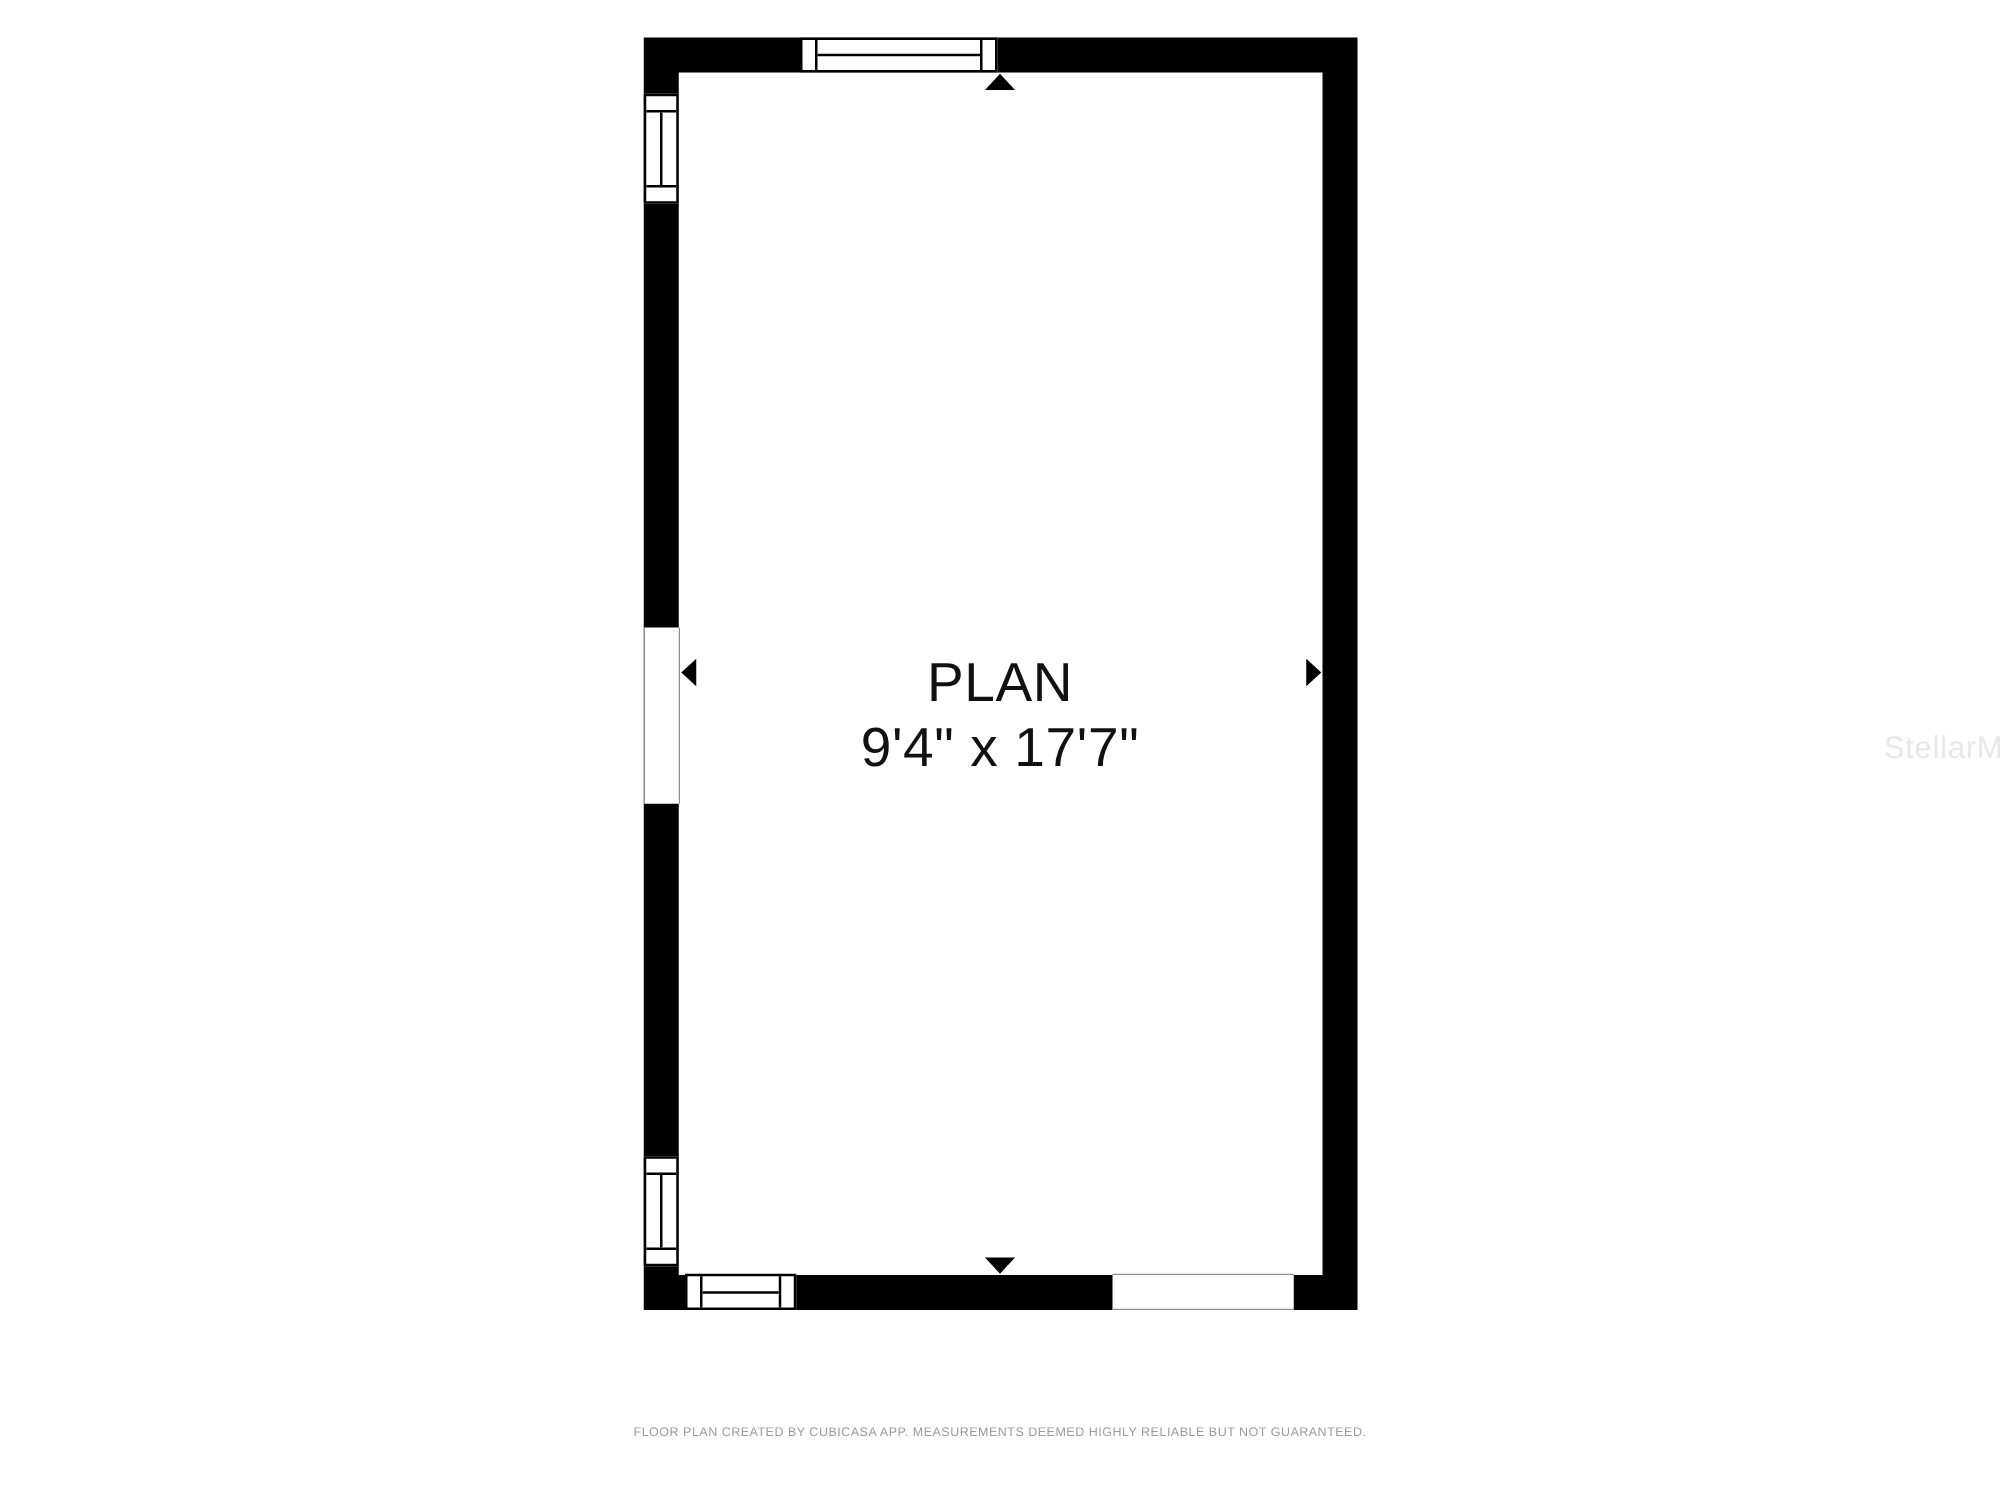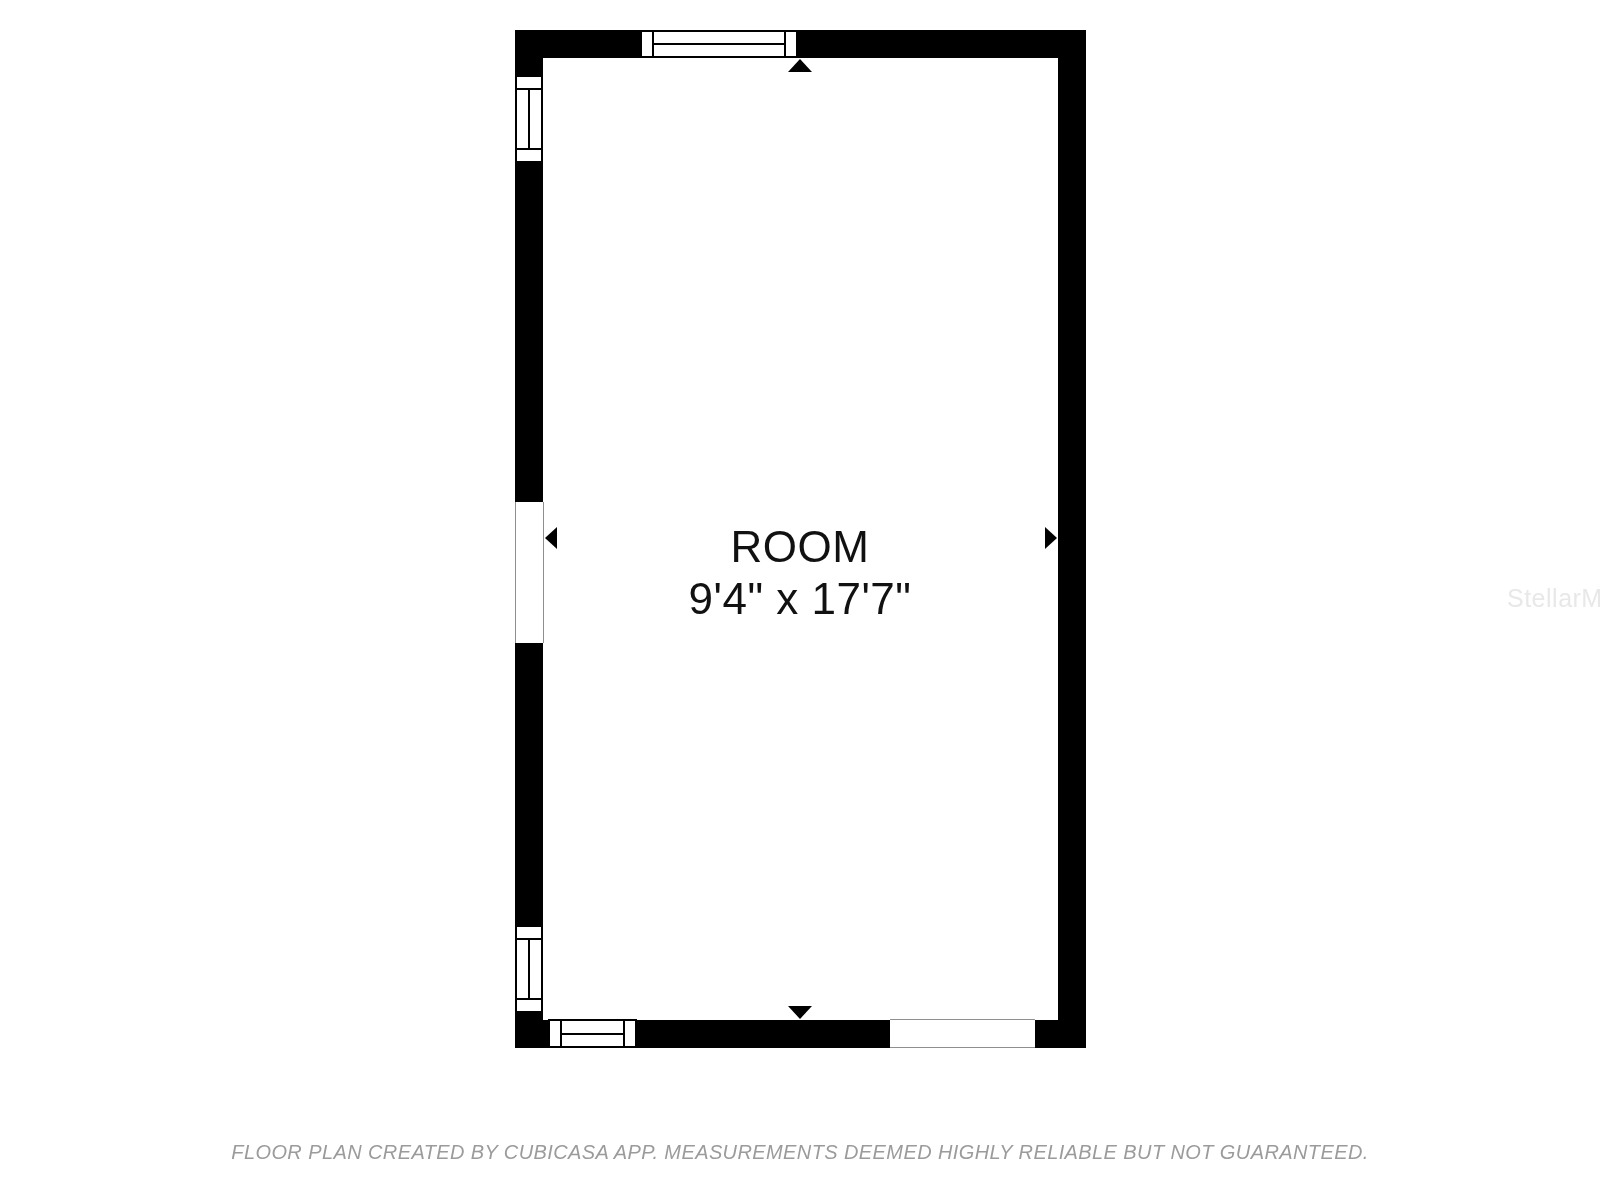--- a/index.html
+++ b/index.html
@@ -103,24 +103,23 @@
     font-size: 25px;
     color: #e8e8e8;
     white-space: nowrap;
     letter-spacing: 0.5px;
   }
 
   
   .footer {
     left: 0; right: 0; top: 1141px;
     text-align: center;
-    font-size: 20px;
+    font-size: 10px;
     color: #9b9b9b;
     letter-spacing: 0.4px;
-    font-style: italic;
   }
 </style>
 </head>
 <body>
 
 <div class="abs plan-frame"></div>
 
 <div class="abs opening opening-left"></div>
 <div class="abs opening opening-bottom"></div>
 
@@ -144,19 +143,19 @@
   <span class="part cap-b"></span>
   <span class="part mid"></span>
 </div>
 
 <div class="abs arrow arrow-up"></div>
 <div class="abs arrow arrow-down"></div>
 <div class="abs arrow arrow-left"></div>
 <div class="abs arrow arrow-right"></div>
 
 <div class="abs room-label">
-  <div>ROOM</div>
+  <div>PLAN</div>
   <div>9'4" x 17'7"</div>
 </div>
 
 <div class="abs watermark">StellarMLS</div>
 
 <div class="abs footer">FLOOR PLAN CREATED BY CUBICASA APP. MEASUREMENTS DEEMED HIGHLY RELIABLE BUT NOT GUARANTEED.</div>
 
 </body></html>

